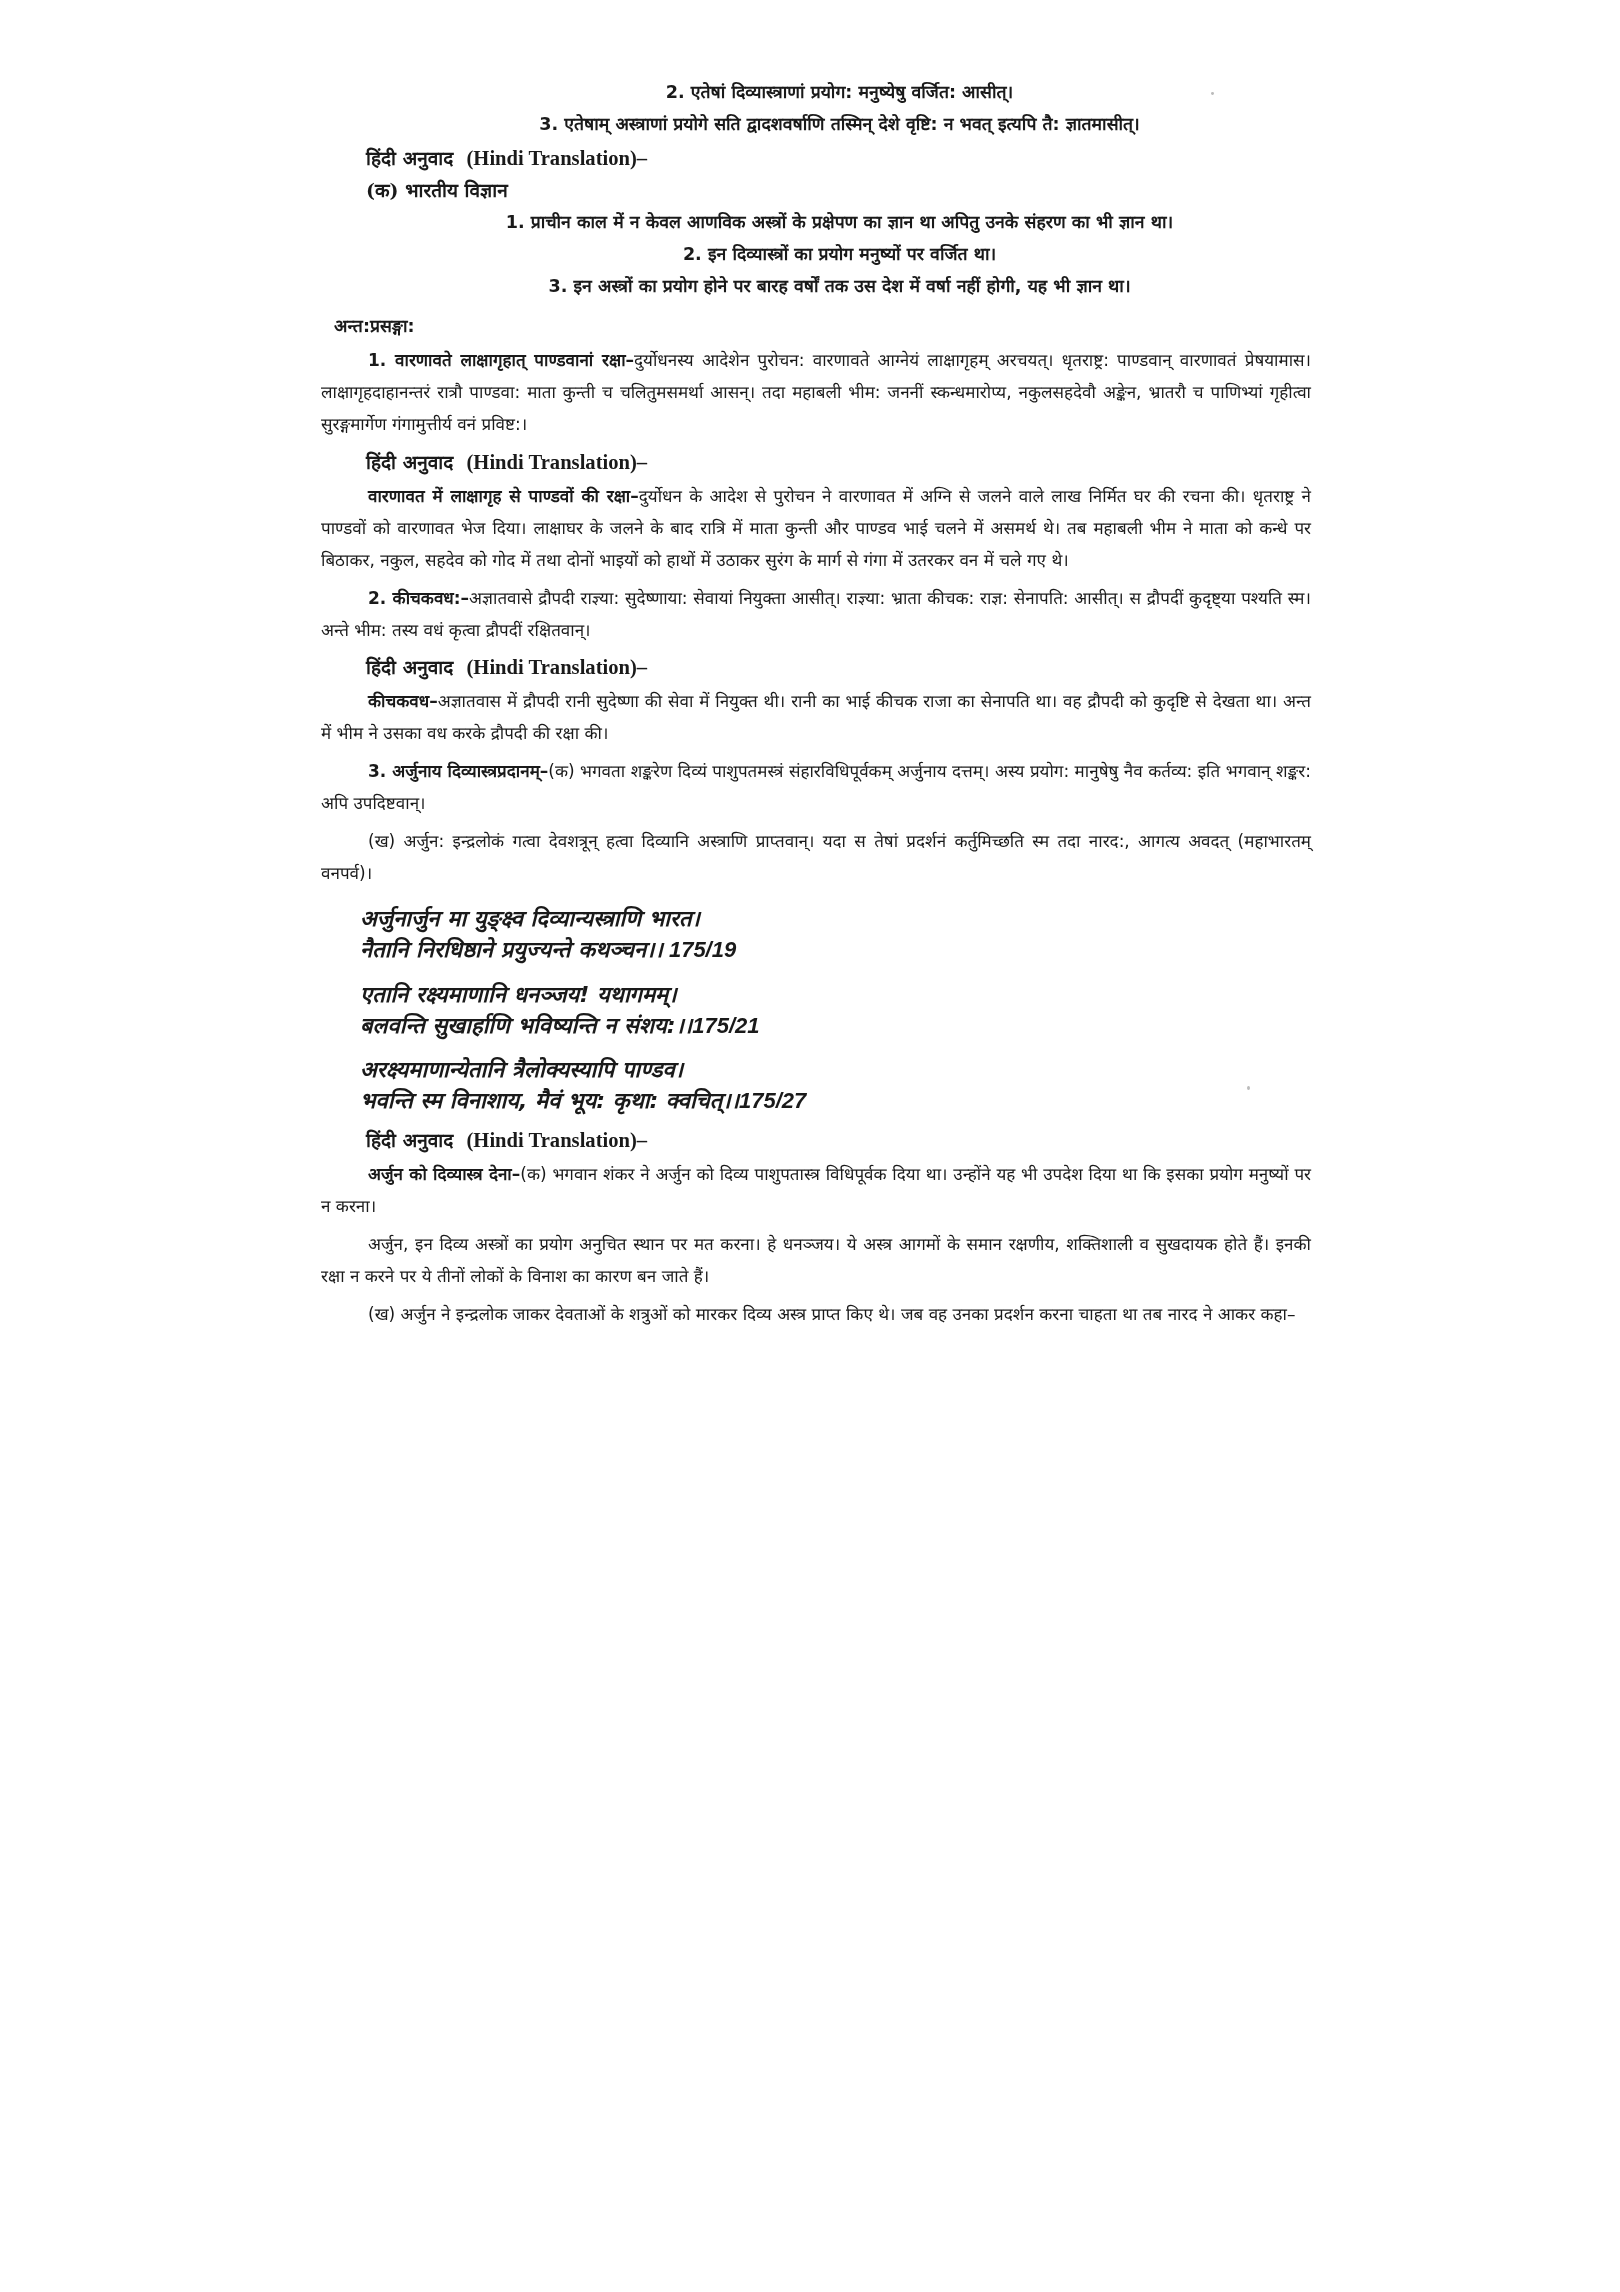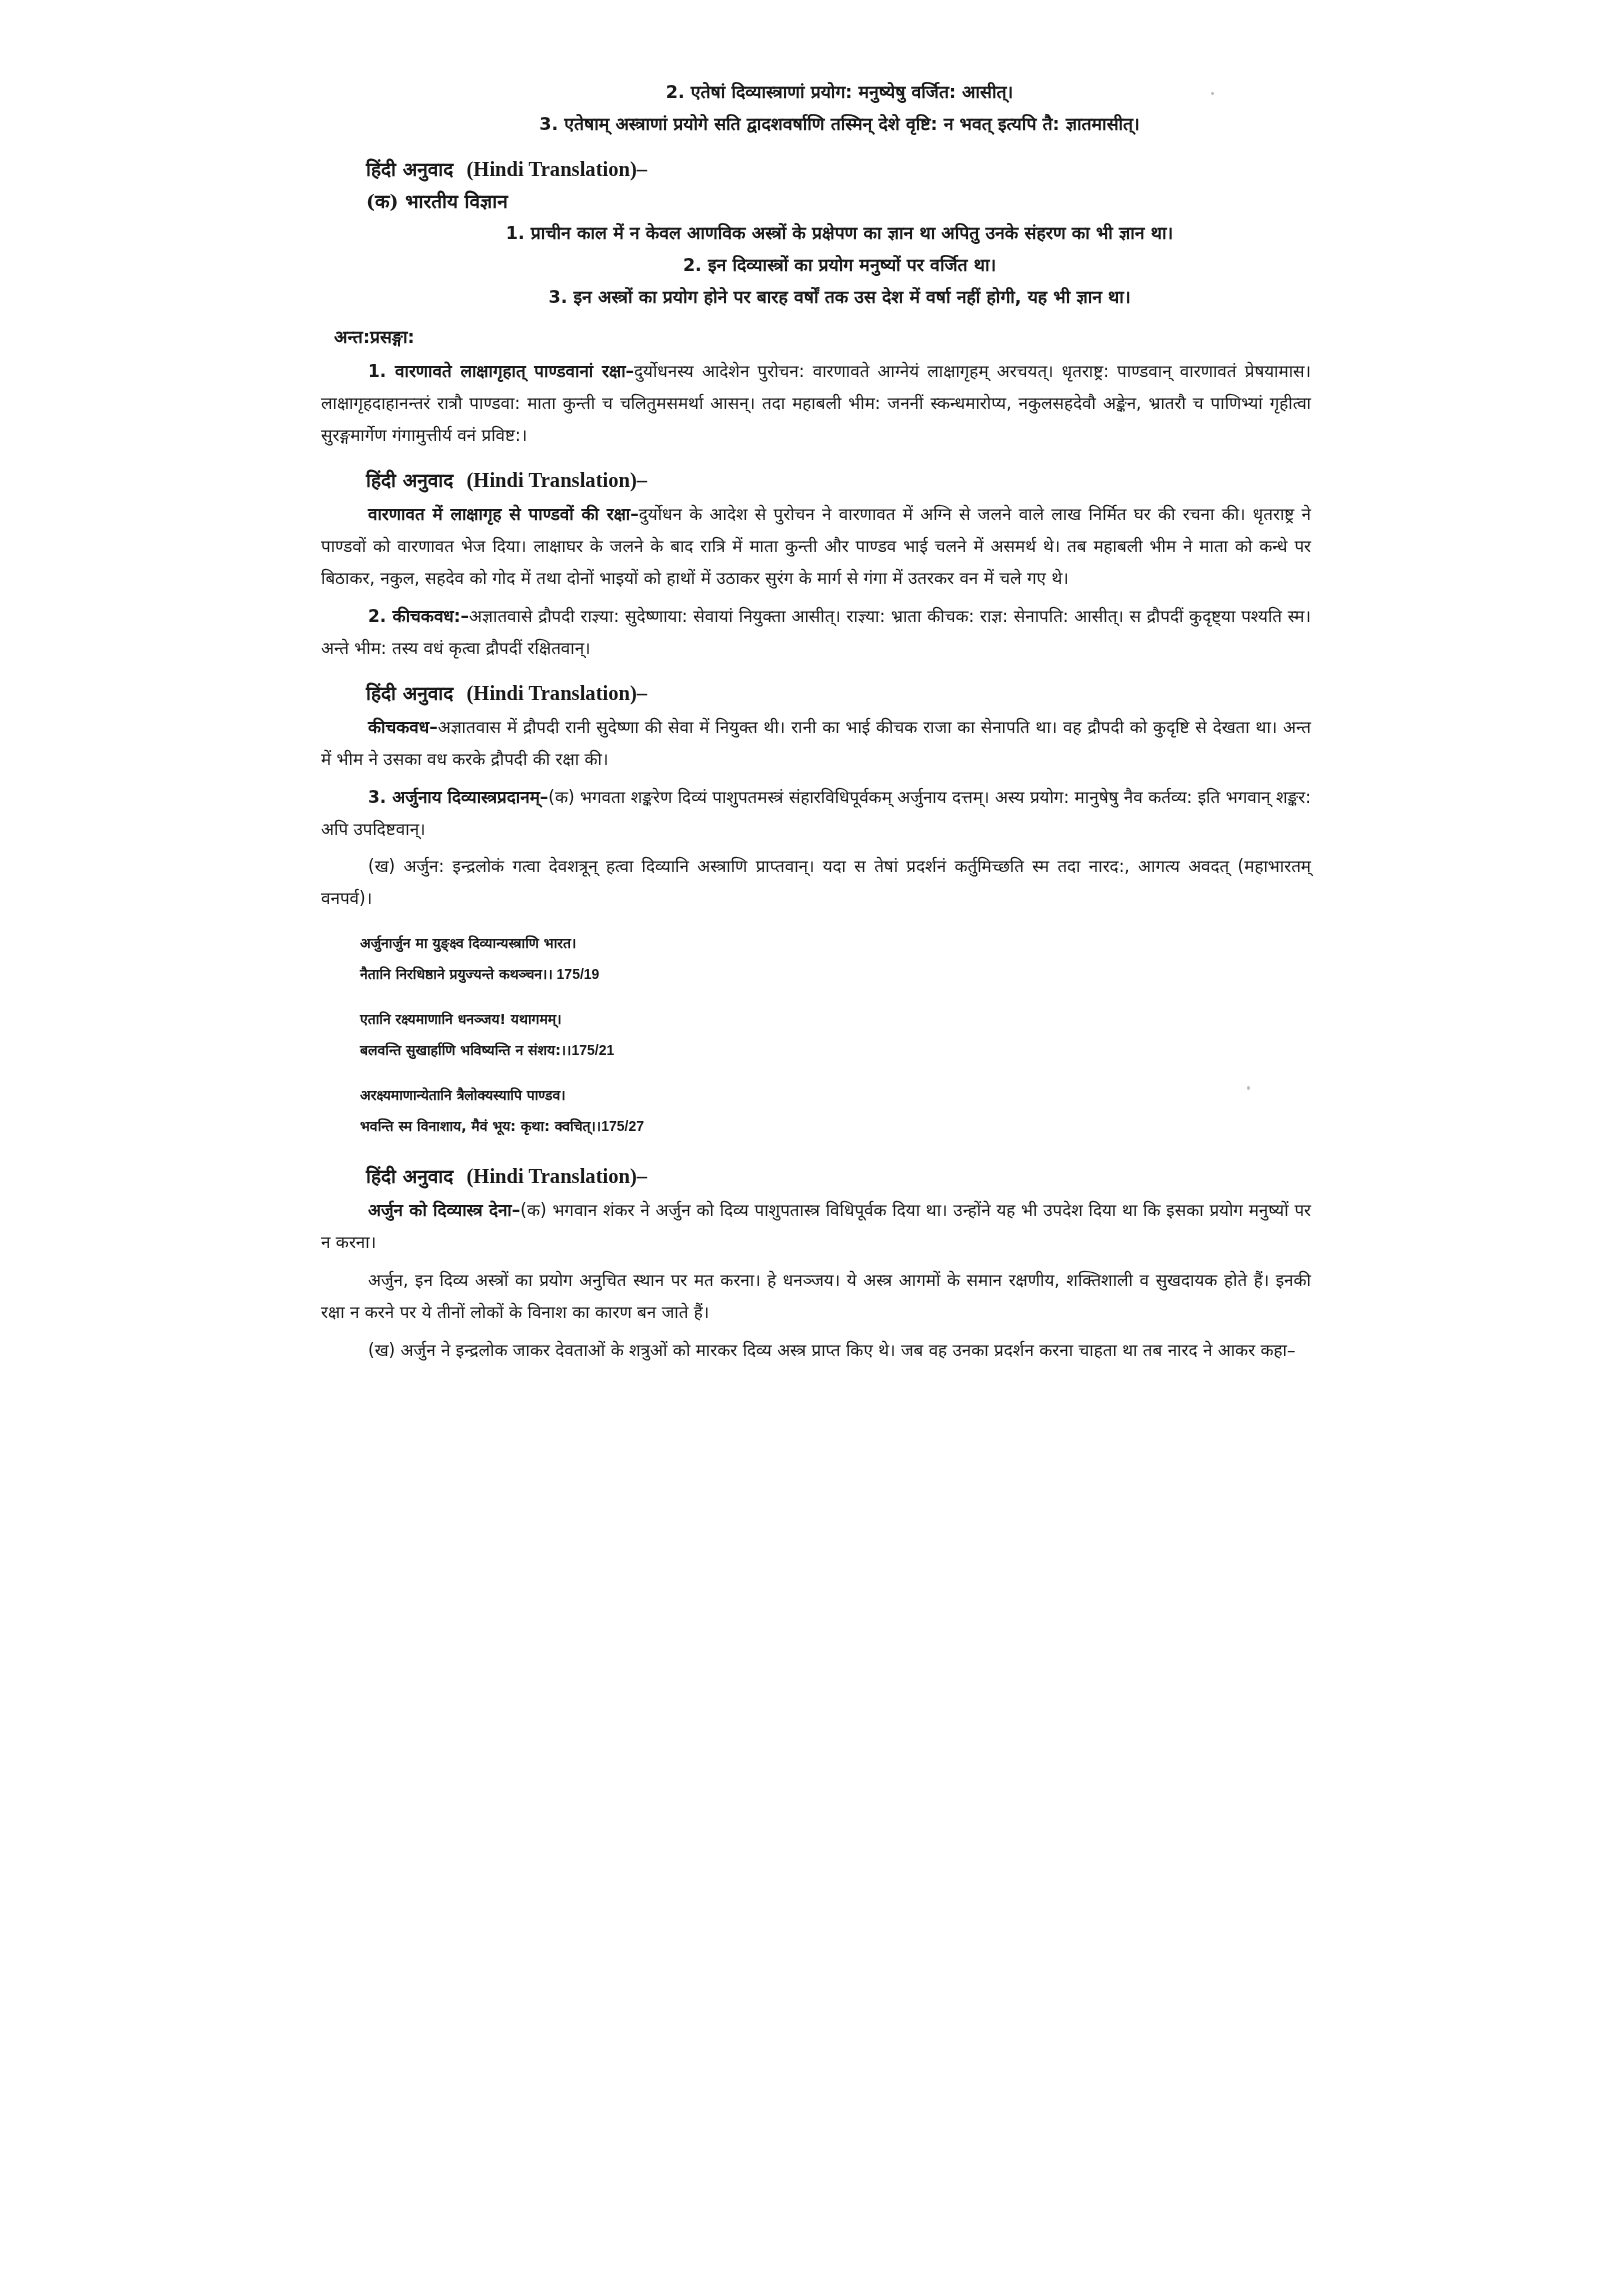--- a/index.html
+++ b/index.html
@@ -25,21 +25,21 @@
     }
     .line-item {
       padding-left: 47px;
       white-space: nowrap;
       letter-spacing: 0.2px;
       text-align: center;
     }
     .section-head {
       padding-left: 45px;
       font-weight: bold;
-      margin-top: 13px;
+      margin-top: 2px;
     }
     .section-head .en {
       font-family: "Liberation Serif", "DejaVu Serif", serif;
       font-weight: bold;
       font-size: 20.6px;
     }
     .sub-head {
       padding-left: 45px;
       font-weight: bold;
     }
@@ -69,22 +69,23 @@
       font-weight: bold;
     }
     .para.normal {
       font-weight: normal;
     }
     .verse {
       padding-left: 39px;
       margin-top: 13.7px;
       font-family: "DejaVu Sans", "Liberation Sans", sans-serif;
       font-weight: bold;
-      font-size: 14px;
+      font-size: 22px;
       line-height: 31px;
+      font-style: italic;
     }
     .verse .ref {
       font-family: "Liberation Sans", sans-serif;
     }
     .gap-sm { height: 5.9px; }
     .speck {
       position: absolute;
       background: #bbb;
       border-radius: 50%;
     }

